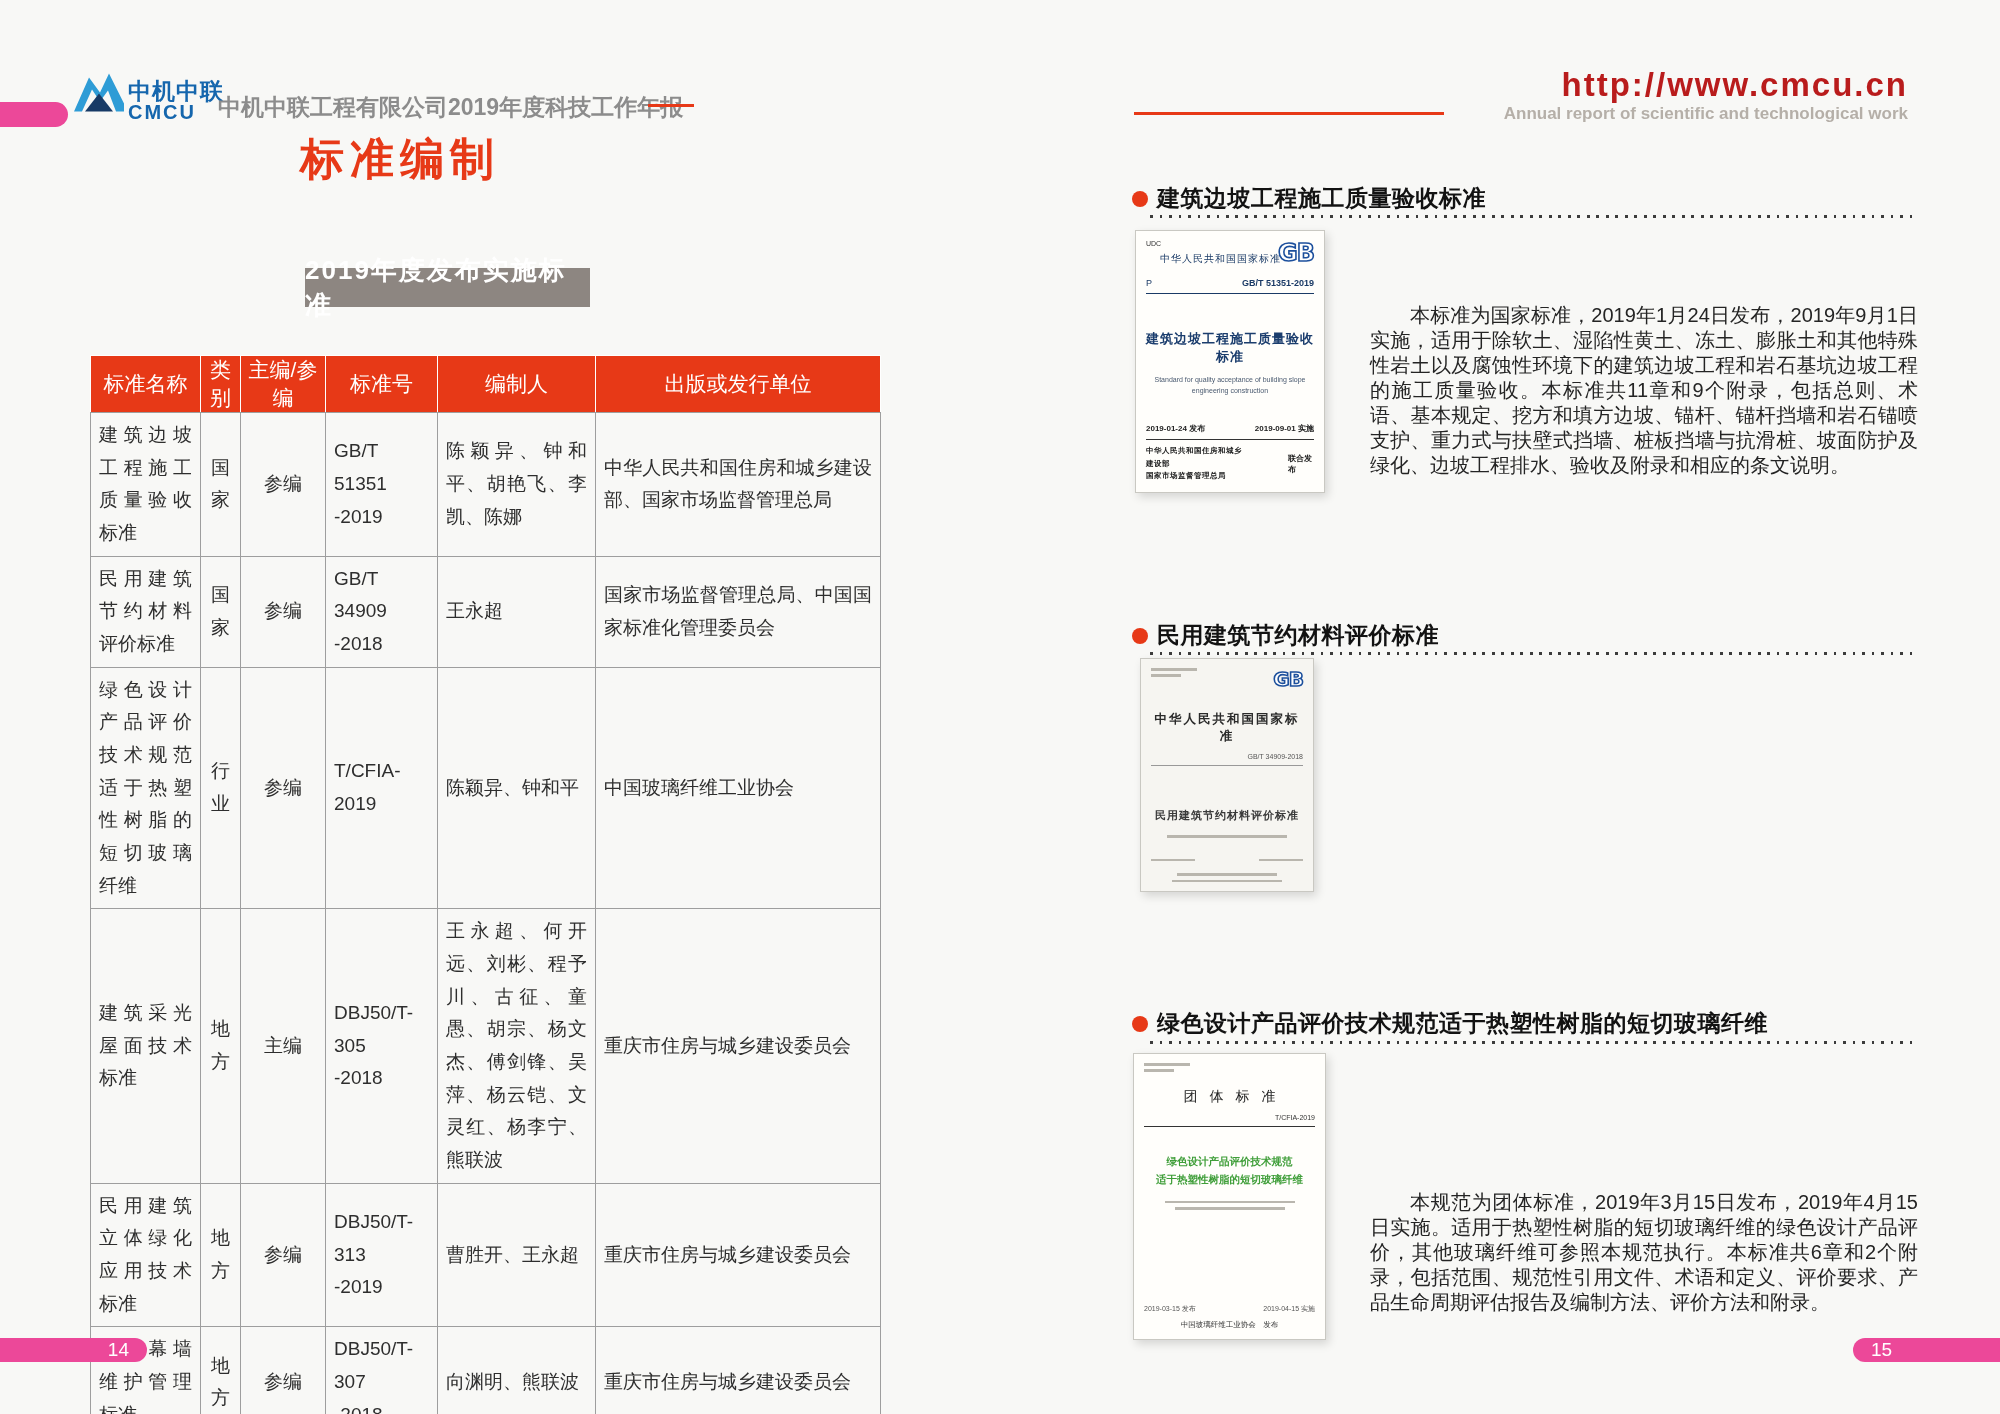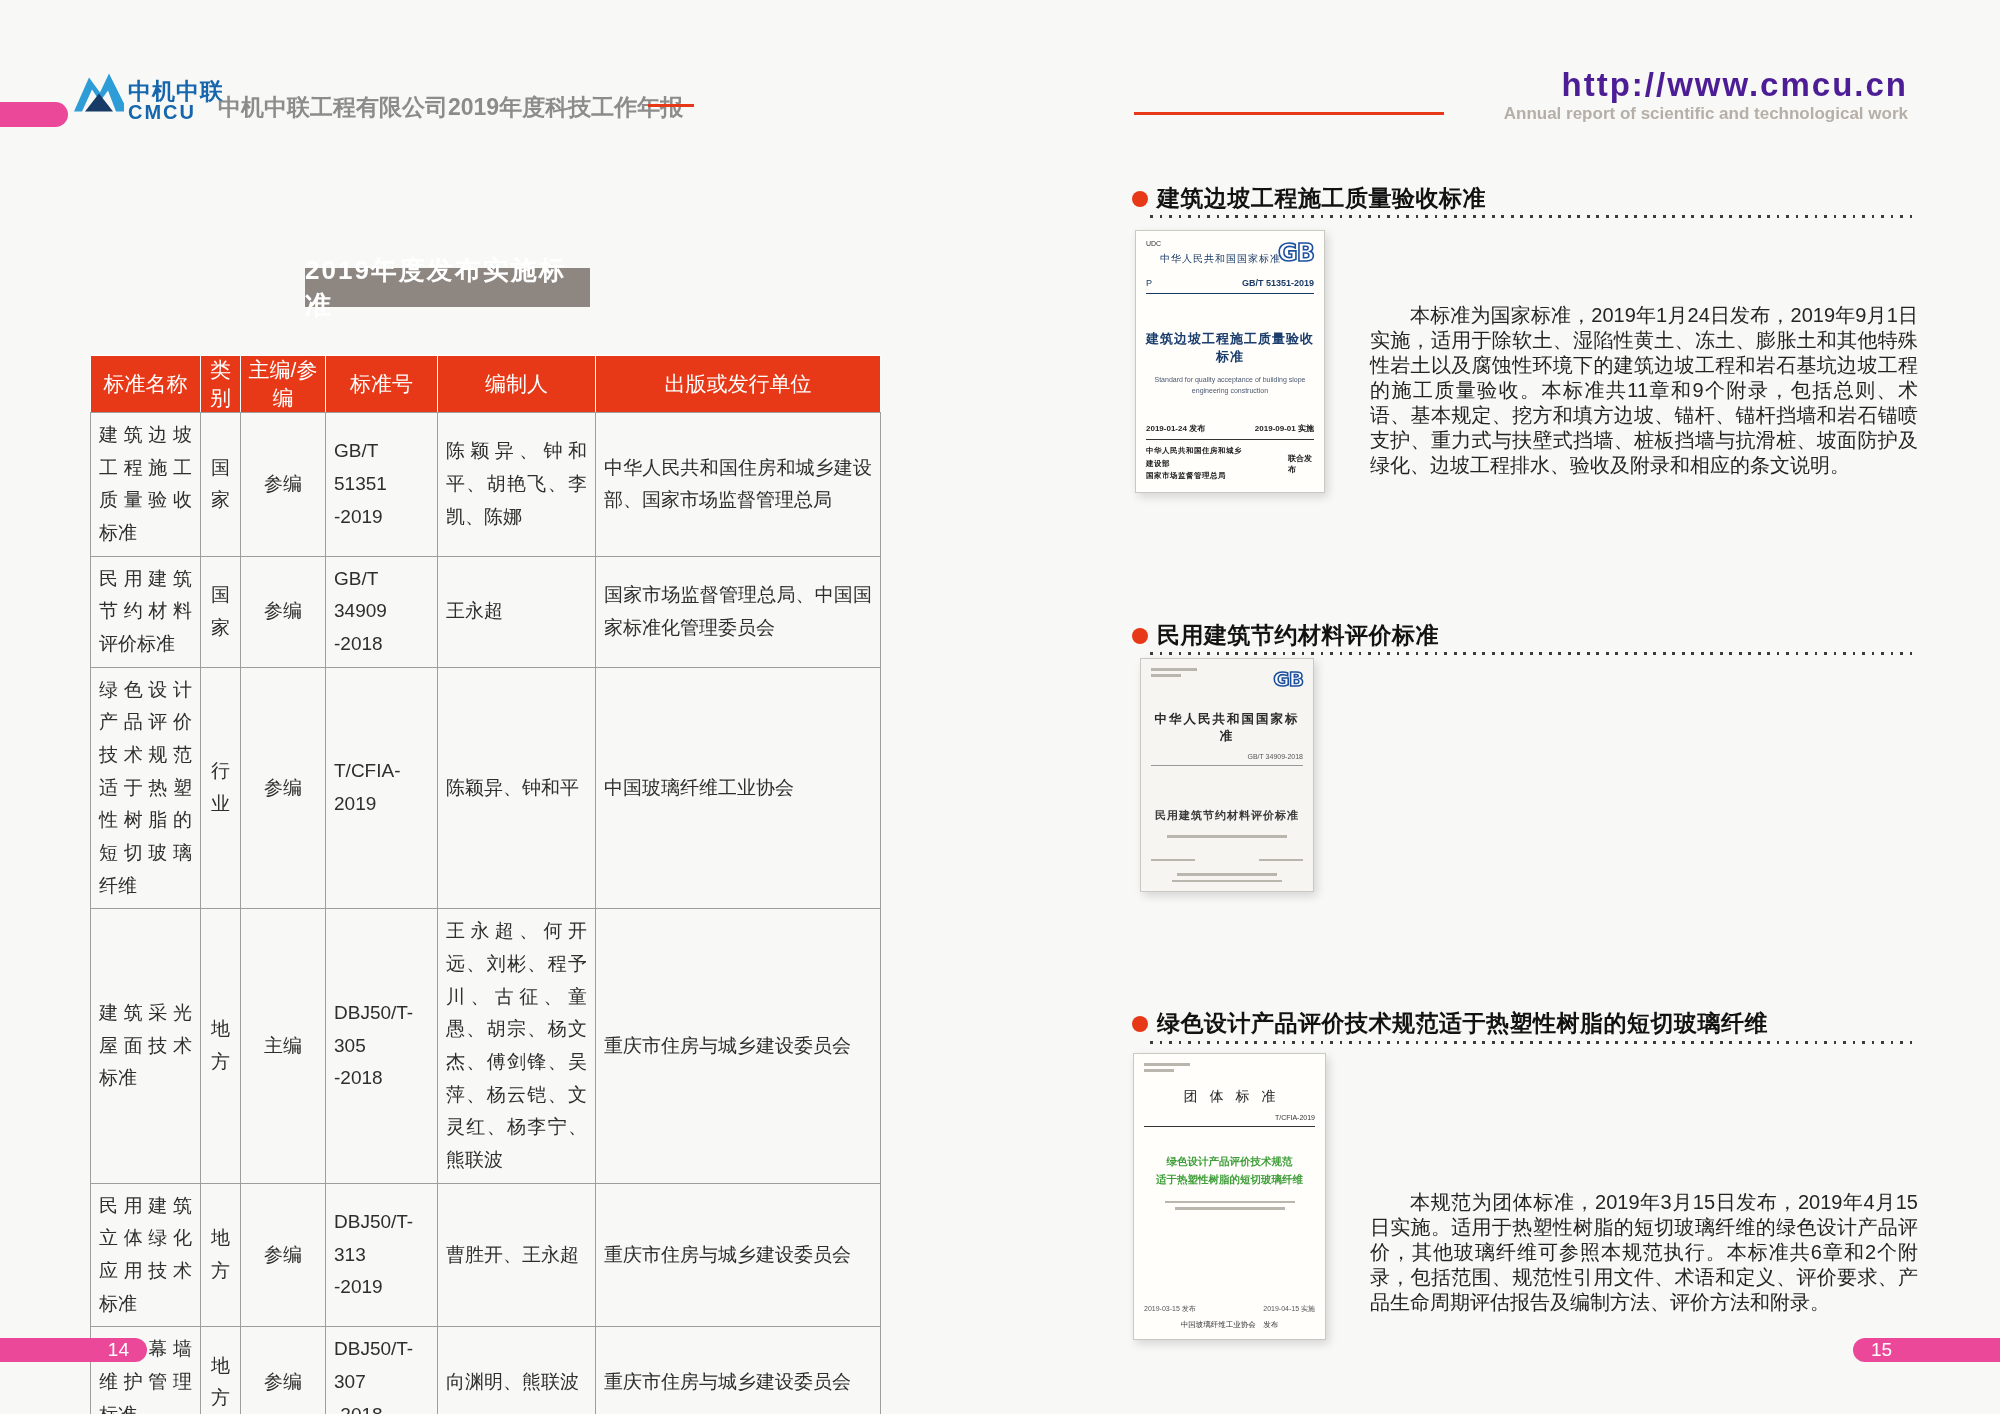--- a/index.html
+++ b/index.html
@@ -13,21 +13,21 @@
      font-size:19px;line-height:24px;text-align:right;padding-right:18px;box-sizing:border-box;}
   .pill-bottom-right{right:0;top:1338px;width:147px;height:24px;border-radius:12px 0 0 12px;
      font-size:19px;line-height:24px;text-align:left;padding-left:18px;box-sizing:border-box;}
 
   .logo-icon{position:absolute;left:74px;top:70px;width:50px;height:56px;}
   .brand-cn{position:absolute;left:128px;top:76px;font-size:23px;font-weight:bold;color:#1566ad;letter-spacing:1px;}
   .brand-en{position:absolute;left:128px;top:101px;font-size:20px;font-weight:bold;color:#1566ad;letter-spacing:2px;}
   .doc-title{position:absolute;left:218px;top:92px;font-size:23px;font-weight:bold;color:#8c8c8c;}
   .red-dash-left{position:absolute;left:648px;top:104px;width:46px;height:3px;background:#e73917;}
   .red-line-right{position:absolute;left:1134px;top:112px;width:310px;height:3px;background:#e73917;}
-  .site-url{position:absolute;right:92px;top:66px;font-size:33px;font-weight:bold;color:#4c1d95;letter-spacing:2px;}
+  .site-url{position:absolute;right:92px;top:66px;font-size:33px;font-weight:bold;color:#b91c1c;letter-spacing:2px;}
   .site-sub{position:absolute;right:92px;top:104px;font-size:17px;font-weight:bold;color:#b5afa8;}
 
   
   .page-title{position:absolute;left:90px;top:130px;width:620px;text-align:center;
      font-family:"DejaVu Serif",serif;font-size:44px;font-weight:bold;color:#e73917;letter-spacing:6px;}
   .badge{position:absolute;left:305px;top:268px;width:285px;height:39px;background:#8d8681;color:#fff;
      font-size:26px;font-weight:bold;display:flex;align-items:center;justify-content:center;letter-spacing:2px;}
 
   table.standards{position:absolute;left:90px;top:355px;width:790px;border-collapse:collapse;table-layout:fixed;}
   table.standards th{background:#e73917;color:#fff;font-weight:normal;font-size:21px;height:34px;
@@ -105,20 +105,21 @@
     <polygon points="22,82 50,46 78,82" fill="#173a66"></polygon>
   </svg>
   <div class="brand-cn">中机中联</div>
   <div class="brand-en">CMCU</div>
   <div class="doc-title">中机中联工程有限公司2019年度科技工作年报</div>
   <div class="red-dash-left"></div>
   <div class="red-line-right"></div>
   <div class="site-url">http://www.cmcu.cn</div>
   <div class="site-sub">Annual report of scientific and technological work</div>
 
+  <div class="page-title">标准编制</div>
   <div class="badge">2019年度发布实施标准</div>
 
   <table class="standards">
     <colgroup>
       <col style="width:110px">
         <col style="width:40px">
         <col style="width:85px">
       <col style="width:112px">
         <col style="width:158px">
         <col style="width:285px">

